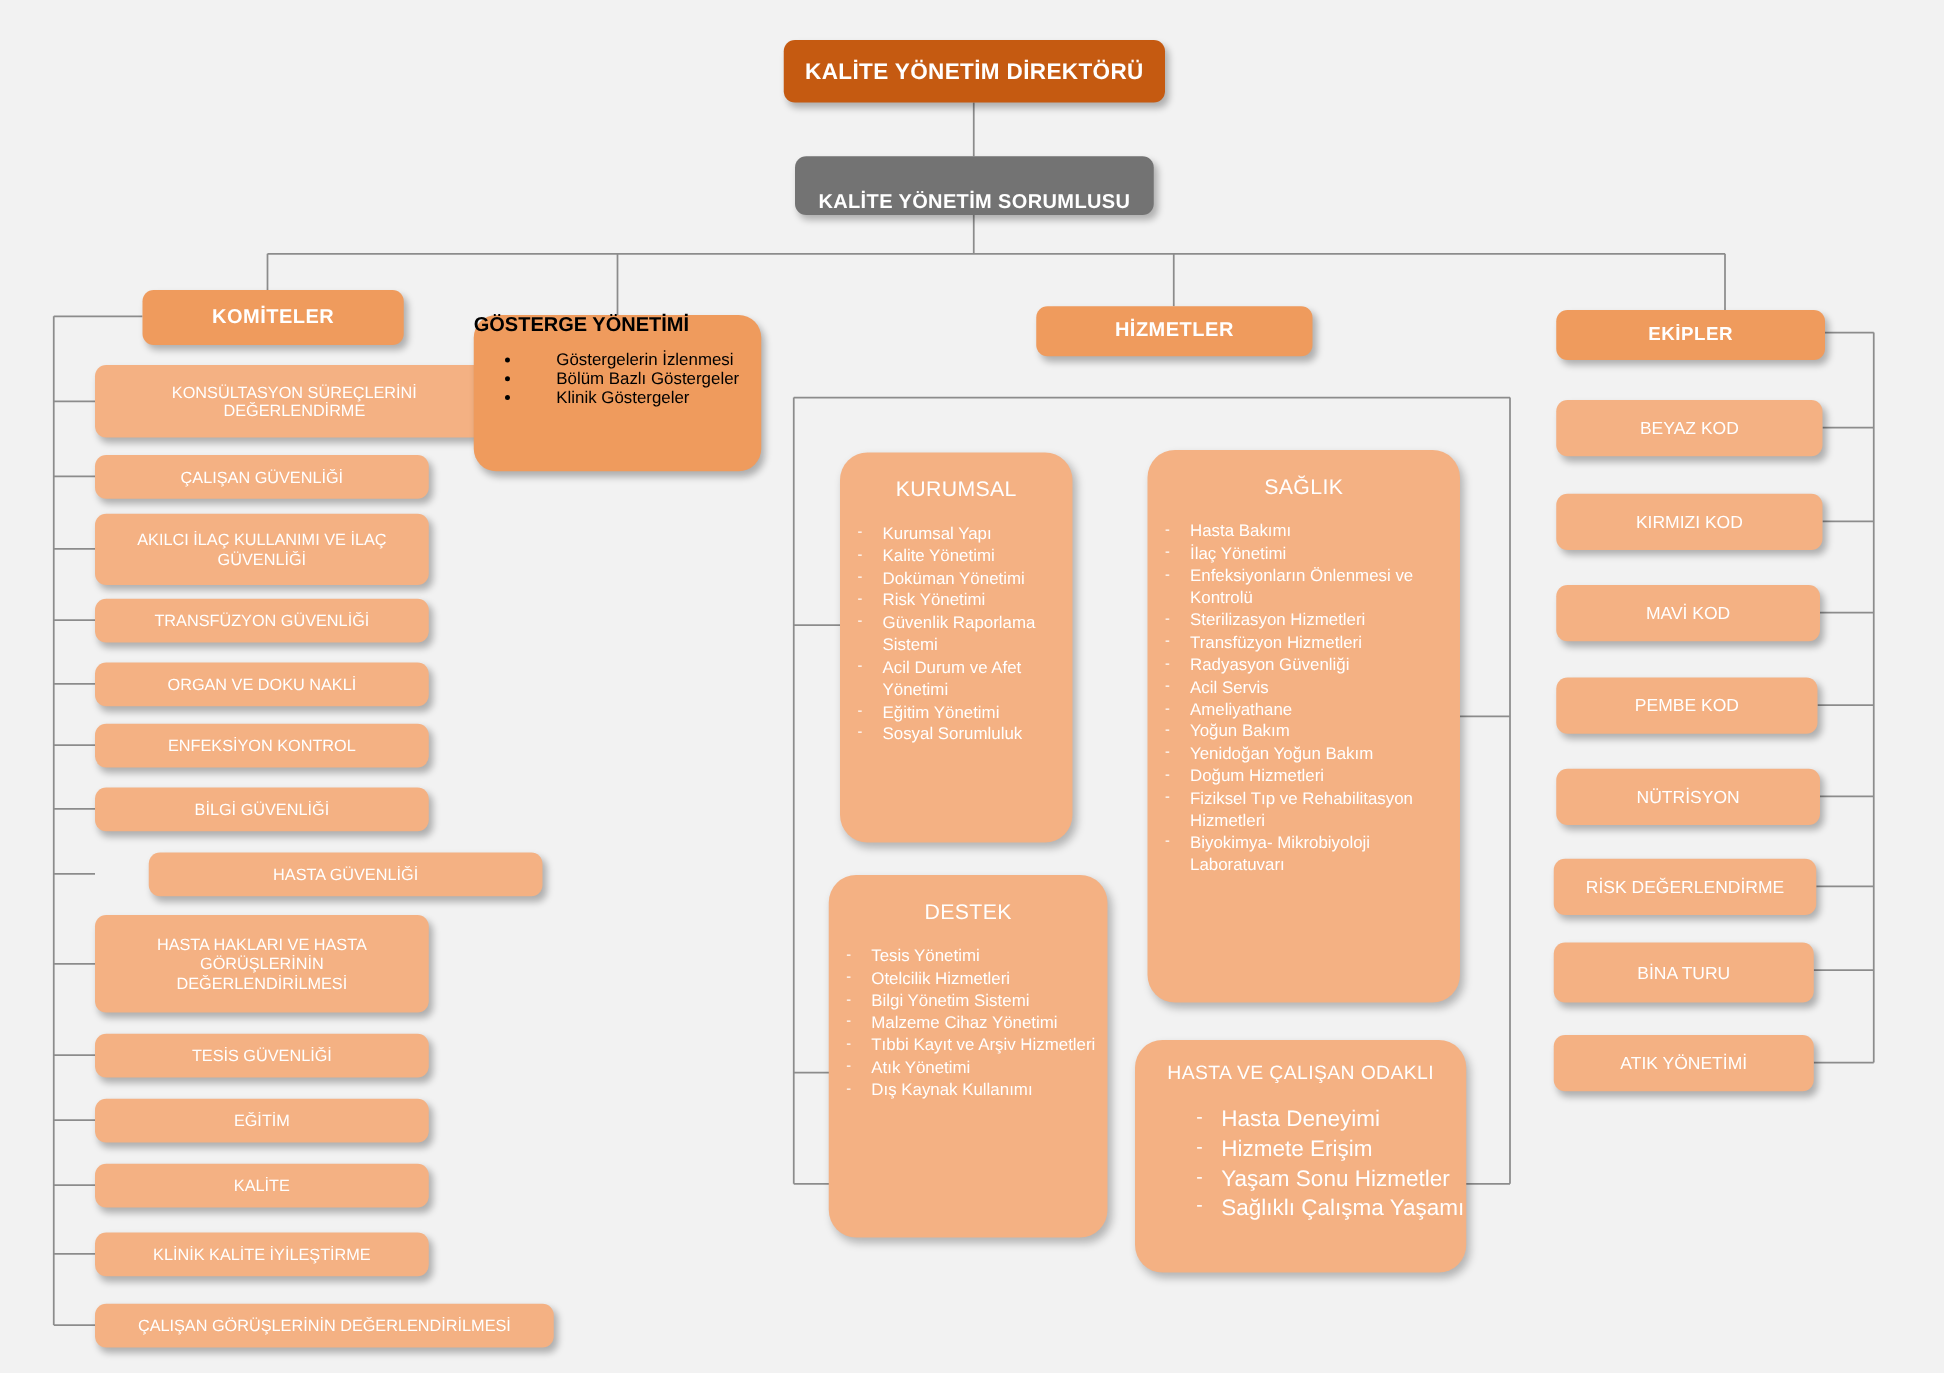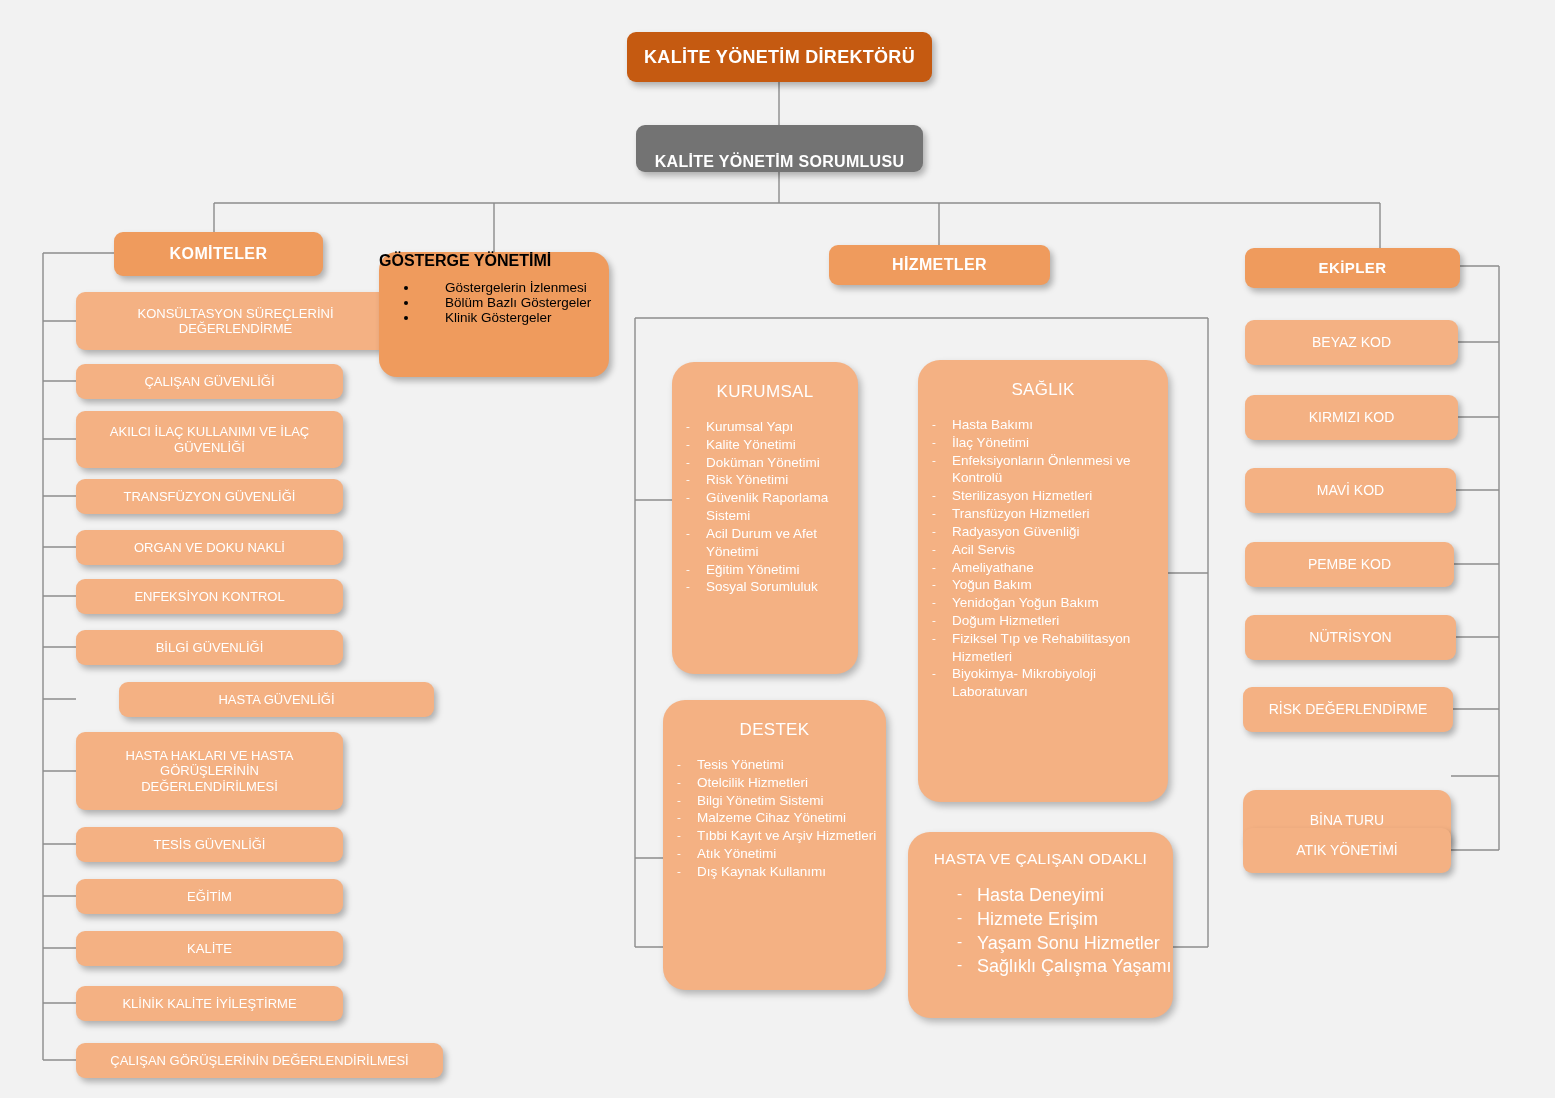--- a/index.html
+++ b/index.html
@@ -264,20 +264,20 @@
   </div>
   <div class="node leaf" style="left:1245px;top:542px;width:209px;height:45px;font-size:14px;">
     <span>PEMBE KOD</span>
   </div>
   <div class="node leaf" style="left:1245px;top:615px;width:211px;height:45px;font-size:14px;">
     <span>NÜTRİSYON</span>
   </div>
   <div class="node leaf" style="left:1243px;top:687px;width:210px;height:45px;font-size:14px;">
     <span>RİSK DEĞERLENDİRME</span>
   </div>
-  <div class="node leaf" style="left:1243px;top:790px;width:208px;height:61px;font-size:14px;border-radius:13px;">
+  <div class="node leaf" style="left:1243px;top:754px;width:208px;height:48px;font-size:14px;">
     <span>BİNA TURU</span>
   </div>
   <div class="node leaf" style="left:1243px;top:828px;width:208px;height:45px;font-size:14px;">
     <span>ATIK YÖNETİMİ</span>
   </div>
 
 </div>
 
 </body></html>

